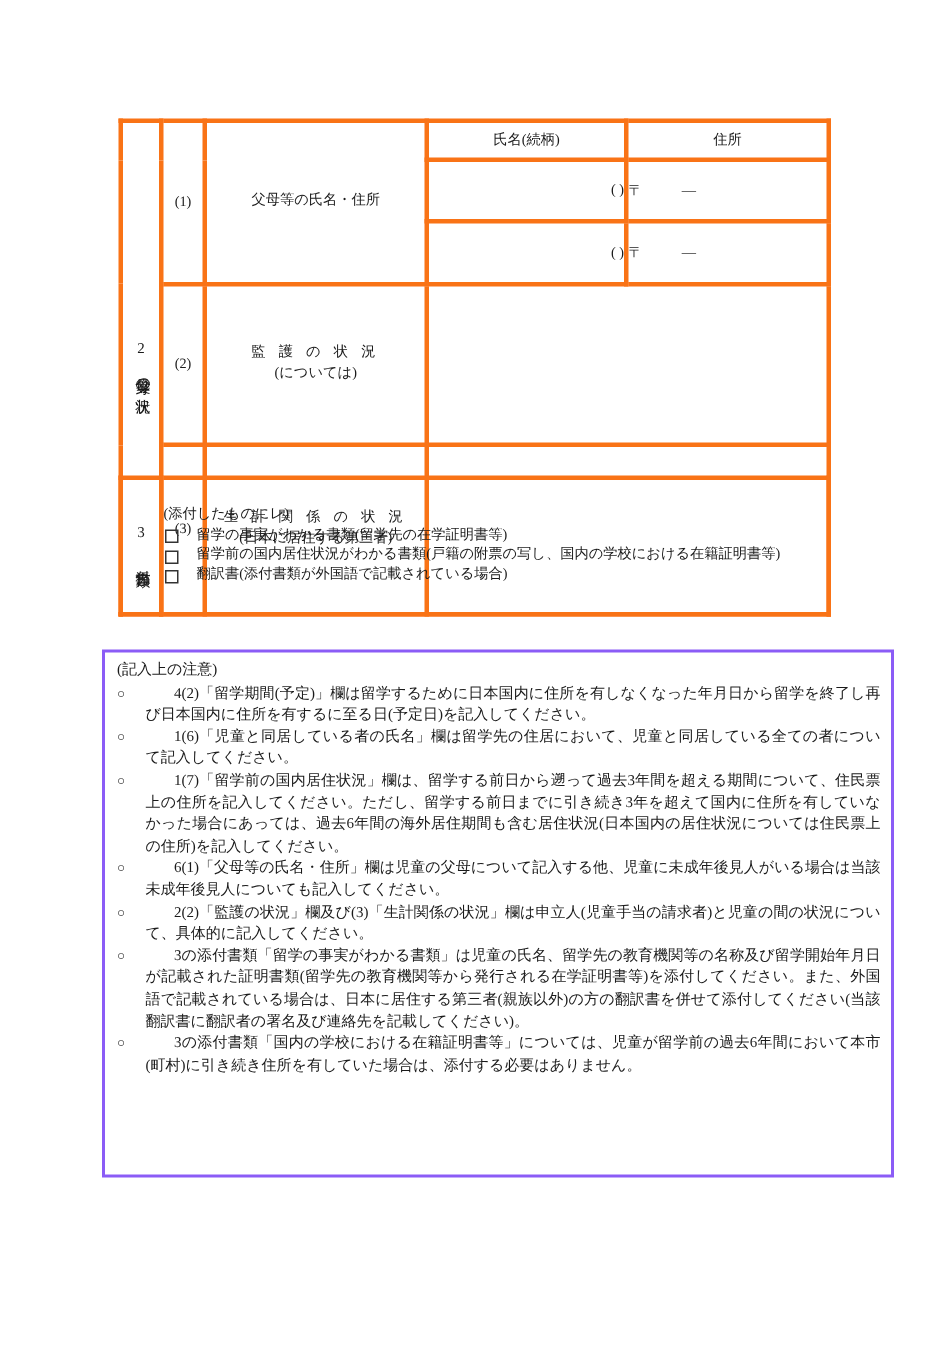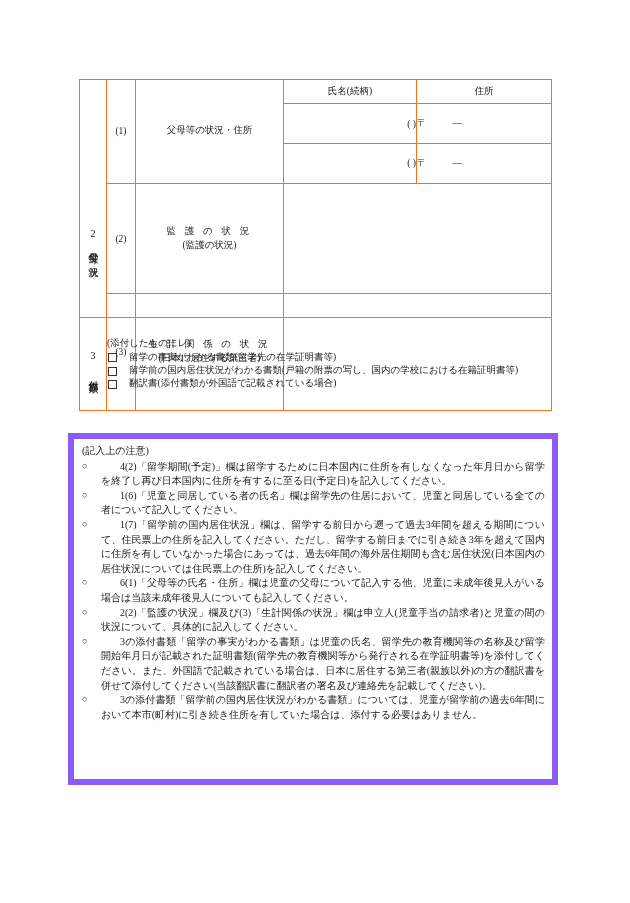--- a/index.html
+++ b/index.html
@@ -20,21 +20,21 @@
   .form-table {
     position: absolute;
     left: 79px;
     top: 79px;
     width: 472px;
     height: 332px;
     border-collapse: collapse;
     table-layout: fixed;
   }
   .form-table td {
-    border: 1px solid #f97316;
+    border: 3px solid #f97316;
     padding: 0;
     vertical-align: middle;
     font-size: 9.5px;
   }
 
   
   .col-sec    { width: 27px; }
   .col-num    { width: 29px; }
   .col-item   { width: 148px; }
   .col-name   { width: 133px; }
@@ -135,23 +135,23 @@
   .attach-list li .cont {
     display: block;
     padding-left: 7px;
   }
 
   
   .notes-box {
     position: absolute;
     left: 68px;
     top: 433px;
-    width: 490px;
+    width: 528px;
     height: 352px;
-    border: 6px solid #8b5cf6;
+    border: 2px solid #8b5cf6;
     box-sizing: border-box;
     padding: 5px 7px 0 7px;
     font-size: 10px;
     line-height: 1.46;
   }
   .notes-title {
     margin: 0 0 0 1px;
   }
   .notes-list {
     list-style: none;
@@ -188,21 +188,21 @@
       <col class="col-addr">
   </colgroup>
   <tbody>
 
     <tr>
       <td rowspan="7" class="sec-label">
         <span class="sec-num">2</span>
         <span class="sec-text">父母等の状況</span>
       </td>
       <td rowspan="3" class="num-cell">(1)</td>
-      <td rowspan="3" class="item-cell">父母等の状況・住所</td>
+      <td rowspan="3" class="item-cell">父母等の氏名・住所</td>
       <td class="hdr-cell">氏名(続柄)</td>
       <td class="hdr-cell">住所</td>
     </tr>
 
     <tr>
       <td class="name-entry">(  )</td>
       <td class="addr-entry">
         <span class="yubin">〒</span><span class="dash">—</span>
       </td>
     </tr>
@@ -211,21 +211,21 @@
       <td class="name-entry">(  )</td>
       <td class="addr-entry">
         <span class="yubin">〒</span><span class="dash">—</span>
       </td>
     </tr>
 
     <tr style="height:78px">
       <td class="num-cell">(2)</td>
       <td class="item-cell">
         <span class="spaced">監 護 の 状 況</span><br>
-        <span class="sub">(監護の状況)</span>
+        <span class="sub">(については)</span>
       </td>
       <td colspan="2" class="blank-cell"></td>
     </tr>
 
     <tr style="height:82px">
       <td class="num-cell">(3)</td>
       <td class="item-cell">
         <span class="spaced">生 計 関 係 の 状 況</span><br>
         <span class="sub">(日本に居住する第三者)</span>
       </td>
@@ -288,16 +288,16 @@
     <li>
       <span class="marker">○</span>
       <span class="body">2(2)「監護の状況」欄及び(3)「生計関係の状況」欄は申立人(児童手当の請求者)と児童の間の状況について、具体的に記入してください。</span>
     </li>
     <li>
       <span class="marker">○</span>
       <span class="body">3の添付書類「留学の事実がわかる書類」は児童の氏名、留学先の教育機関等の名称及び留学開始年月日が記載された証明書類(留学先の教育機関等から発行される在学証明書等)を添付してください。また、外国語で記載されている場合は、日本に居住する第三者(親族以外)の方の翻訳書を併せて添付してください(当該翻訳書に翻訳者の署名及び連絡先を記載してください)。</span>
     </li>
     <li>
       <span class="marker">○</span>
-      <span class="body">3の添付書類「留学前の国内居住状況がわかる書類」については、児童が留学前の過去6年間において本市(町村)に引き続き住所を有していた場合は、添付する必要はありません。</span>
+      <span class="body">3の添付書類「国内の学校における在籍証明書等」については、児童が留学前の過去6年間において本市(町村)に引き続き住所を有していた場合は、添付する必要はありません。</span>
     </li>
   </ul>
 </div>
 
 </body></html>

